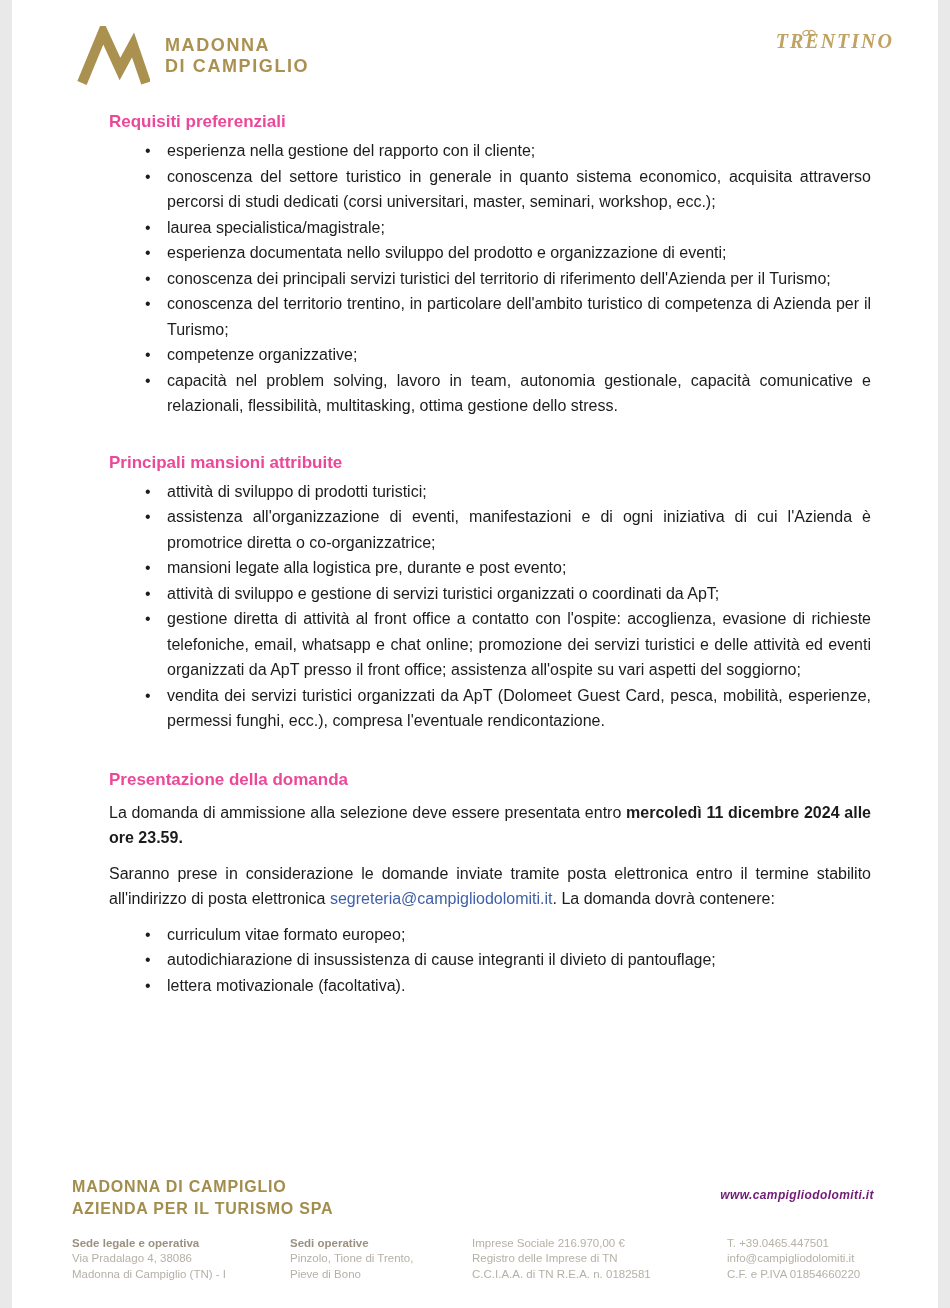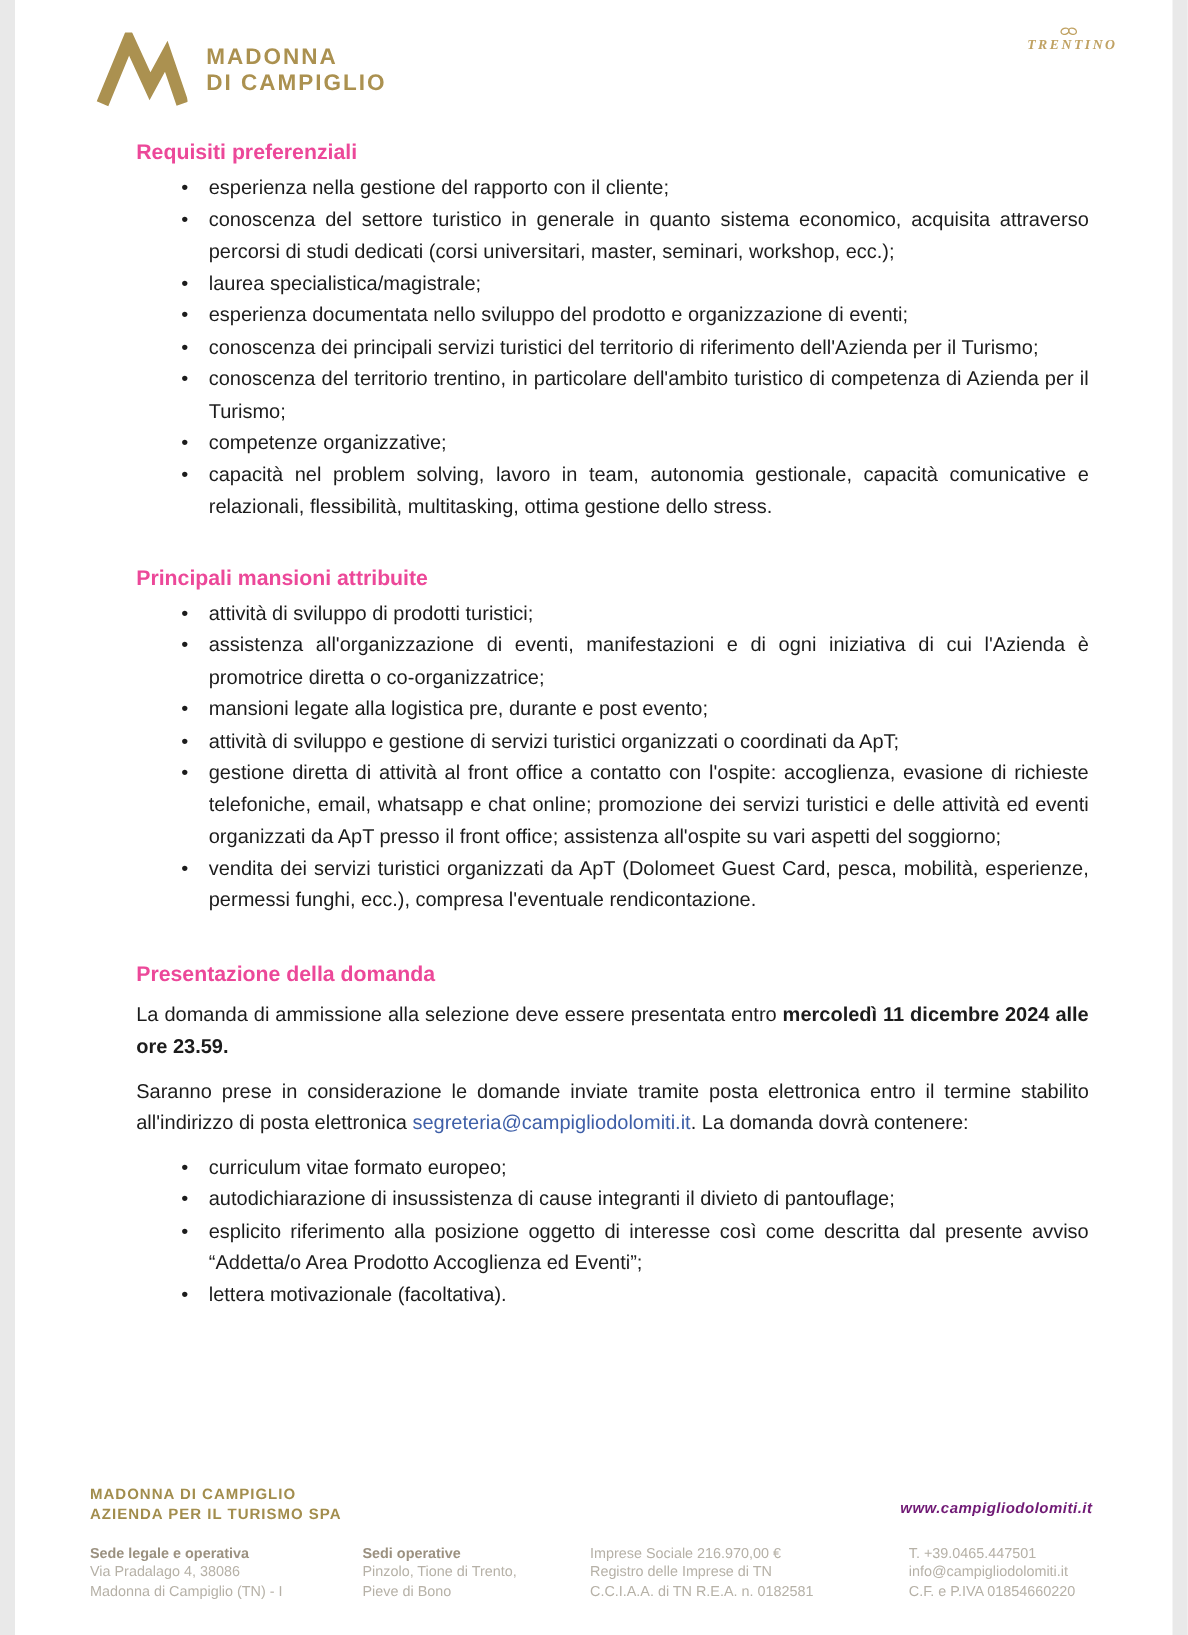--- a/index.html
+++ b/index.html
@@ -13,41 +13,41 @@
 
   
   .header { display:flex; justify-content:space-between; align-items:flex-start;
             padding:26px 36px 0 64px; }
   .brand { display:flex; align-items:center; gap:15px; }
   .brand-m svg { display:block; }
   .brand-text { color:#ab9150; font-weight:bold; font-size:18px;
                 letter-spacing:1.6px; line-height:1.18; }
   .trentino { position:relative; margin-top:4px; margin-right:8px;
               color:#c0a263; font-family:"Liberation Serif","DejaVu Serif",serif;
-              font-style:italic; font-weight:bold; font-size:11px;
+              font-style:italic; font-weight:bold; font-size:20px;
               letter-spacing:2px; }
   .trentino .fly { position:absolute; top:-9px; left:26px; }
 
   
   .content { padding:26px 67px 0 97px; }
   .section { margin-bottom:26px; }
   .section h2 { font-size:17px; font-weight:bold; color:#ec4899; margin-bottom:6px; }
   ul.blist { list-style:none; }
   ul.blist li { position:relative; padding-left:58px; font-size:16px;
                 line-height:25.5px; text-align:justify; }
   ul.blist li::before { content:"•"; position:absolute; left:36px; top:0;
                         font-size:16px; color:#1c1c1c; }
   .para { font-size:16px; line-height:25.5px; text-align:justify; margin:10px 0; }
   .bold { font-weight:bold; }
   .maillink { color:#3e5fa8; text-decoration:none; cursor:pointer; }
 
   
   .footer { margin-top:auto; padding:0 62px 26px 60px; }
   .footer-top { display:flex; justify-content:space-between; align-items:flex-start; }
-  .f-company { color:#a28d4d; font-weight:bold; font-size:12px;
+  .f-company { color:#a28d4d; font-weight:bold; font-size:16px;
                letter-spacing:0.8px; line-height:1.35; }
   .f-web { color:#701a75; font-weight:bold; font-size:12px;
            letter-spacing:0.4px; margin-top:12px; margin-right:2px;font-style:italic; }
   .footer-cols { display:grid; grid-template-columns:218px 182px 255px 1fr;
                  margin-top:16px; }
   .f-col { font-size:11.5px; line-height:15.5px; color:#b6b1a7; }
   .f-title { font-weight:bold; color:#9b9180; }
 </style>
 </head>
 <body>
@@ -109,21 +109,20 @@
       <h2>Presentazione della domanda</h2>
       <p class="para">
         <span>La domanda di ammissione alla selezione deve essere presentata entro </span><span class="bold">mercoledì 11 dicembre 2024 alle ore 23.59.</span>
       </p>
       <p class="para">
         <span>Saranno prese in considerazione le domande inviate tramite posta elettronica entro il termine stabilito all'indirizzo di posta elettronica </span><a class="maillink">segreteria@campigliodolomiti.it</a><span>. La domanda dovrà contenere:</span>
       </p>
       <ul class="blist">
         <li>curriculum vitae formato europeo;</li>
         <li>autodichiarazione di insussistenza di cause integranti il divieto di pantouflage;</li>
-        <li>esplicito riferimento alla posizione oggetto di interesse così come descritta dal presente avviso “Addetta/o Area Prodotto Accoglienza ed Eventi”;</li>
         <li>lettera motivazionale (facoltativa).</li>
       </ul>
     </div>
 
   </div>
 
   <div class="footer">
     <div class="footer-top">
       <div class="f-company">
         <span>MADONNA DI CAMPIGLIO</span><br>

